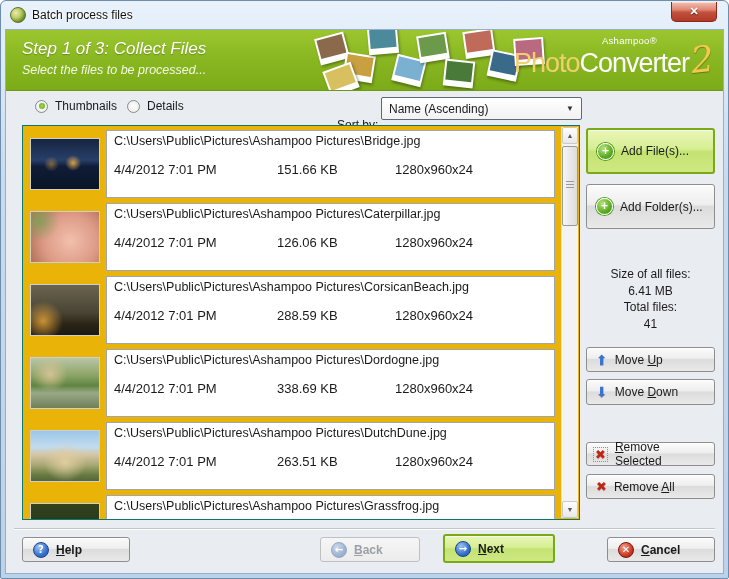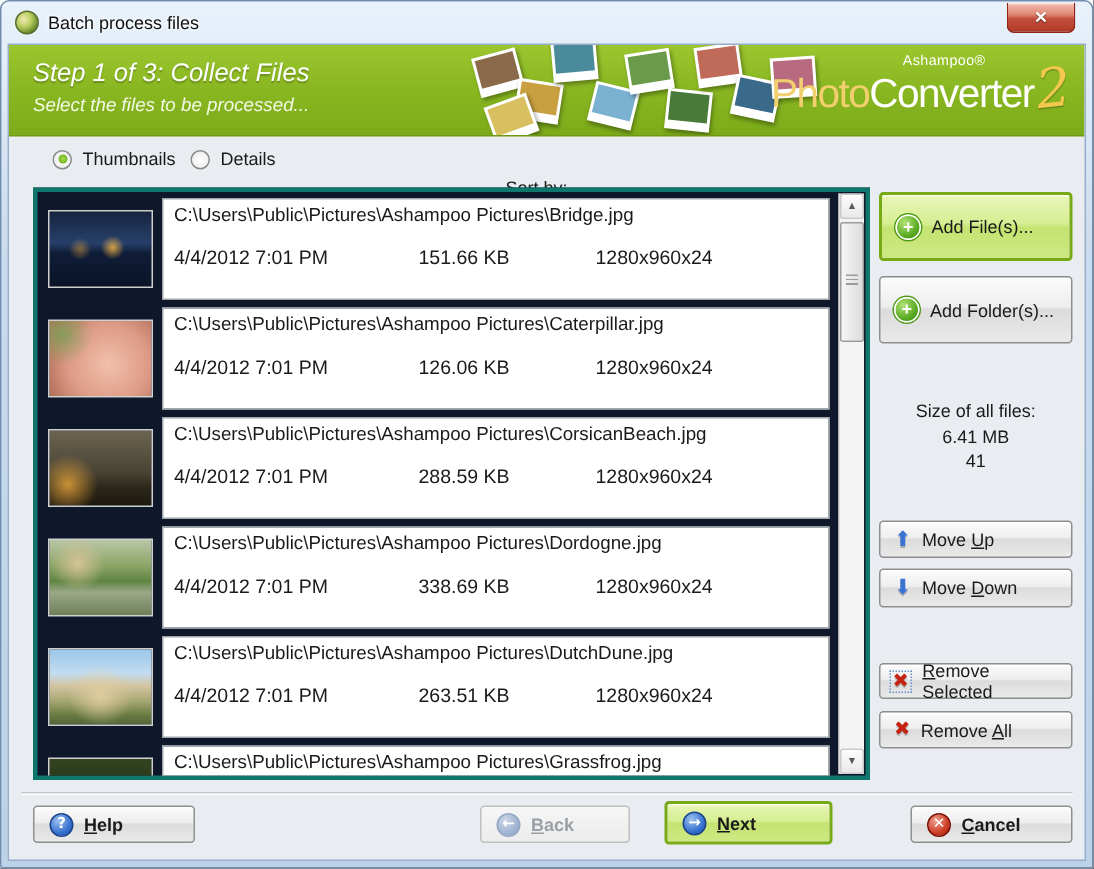--- a/index.html
+++ b/index.html
@@ -47,22 +47,22 @@
     border:1px solid #8a8a8a; position:relative; }
   .radio-circle.checked::after { content:""; position:absolute; left:2.5px; top:2.5px; width:6px; height:6px;
     border-radius:50%; background:radial-gradient(#a8d84a,#5aa814); }
   .sort-label { position:absolute; left:331px; top:88px; }
   .dropdown { position:absolute; left:375px; top:67px; width:201px; height:23px;
     background:linear-gradient(#fff,#f2f2f2); border:1px solid #5f6a72; border-radius:2px;
     display:flex; align-items:center; padding:0 7px; cursor:default; }
   .dropdown .caret { margin-left:auto; font-size:8px; color:#333; }
 
   
-  .list { position:absolute; left:16px; top:95px; width:558px; height:395px; background:#0f172a;
-    border:3px solid #0f766e; overflow:hidden; }
+  .list { position:absolute; left:16px; top:95px; width:558px; height:395px; background:#eab308;
+    border:1px solid #0f766e; overflow:hidden; }
   .rows { position:absolute; left:0; top:0; right:18px; bottom:0; overflow:hidden; padding-top:4px; }
   .row { display:flex; align-items:center; height:68px; margin:0 6px 5px 7px; }
   .thumb { width:70px; height:52px; flex:0 0 auto; border:1px solid #cfcfcf; }
   .t-bridge { background:
       radial-gradient(circle at 62% 48%, rgba(245,180,70,.85), rgba(245,180,70,0) 16%),
       radial-gradient(circle at 30% 50%, rgba(230,160,60,.5), rgba(230,160,60,0) 14%),
       linear-gradient(180deg,#16243f 0%,#27406a 42%,#101d38 55%,#0a1426 100%); }
   .t-caterpillar { background:
       radial-gradient(circle at 12% 18%, rgba(130,160,90,.9), rgba(130,160,90,0) 28%),
       radial-gradient(circle at 58% 58%, #f2c0ac, #dc9a86 55%, #b47058 90%); }
@@ -196,20 +196,24 @@
 
     <div class="radio" style="left:29px">
       <span class="radio-circle checked"></span>
       <span>Thumbnails</span>
     </div>
     <div class="radio" style="left:121px">
       <span class="radio-circle"></span>
       <span>Details</span>
     </div>
     <div class="sort-label">Sort by:</div>
+    <div class="dropdown">
+      <span>Name (Ascending)</span>
+      <span class="caret">▼</span>
+    </div>
 
     <div class="list">
       <div class="rows">
 
         <div class="row">
           <div class="thumb t-bridge"></div>
           <div class="info">
             <div class="path">C:\Users\Public\Pictures\Ashampoo Pictures\Bridge.jpg</div>
             <div class="meta">
               <span class="m-date">4/4/2012 7:01 PM</span>
@@ -295,20 +299,21 @@
       <span>Add File(s)...</span>
     </div>
     <div class="side-btn btn-gray add-folders">
       <span class="plus-icon">+</span>
       <span>Add Folder(s)...</span>
     </div>
 
     <div class="stats">
       <div>Size of all files:</div>
       <div>6.41 MB</div>
+      <div>Total files:</div>
       <div>41</div>
     </div>
 
     <div class="side-btn btn-gray move-up">
       <span class="arrow-blue">⬆</span>
       <span><span>Move </span><span class="u">U</span><span>p</span></span>
     </div>
     <div class="side-btn btn-gray move-down">
       <span class="arrow-blue">⬇</span>
       <span><span>Move </span><span class="u">D</span><span>own</span></span>

